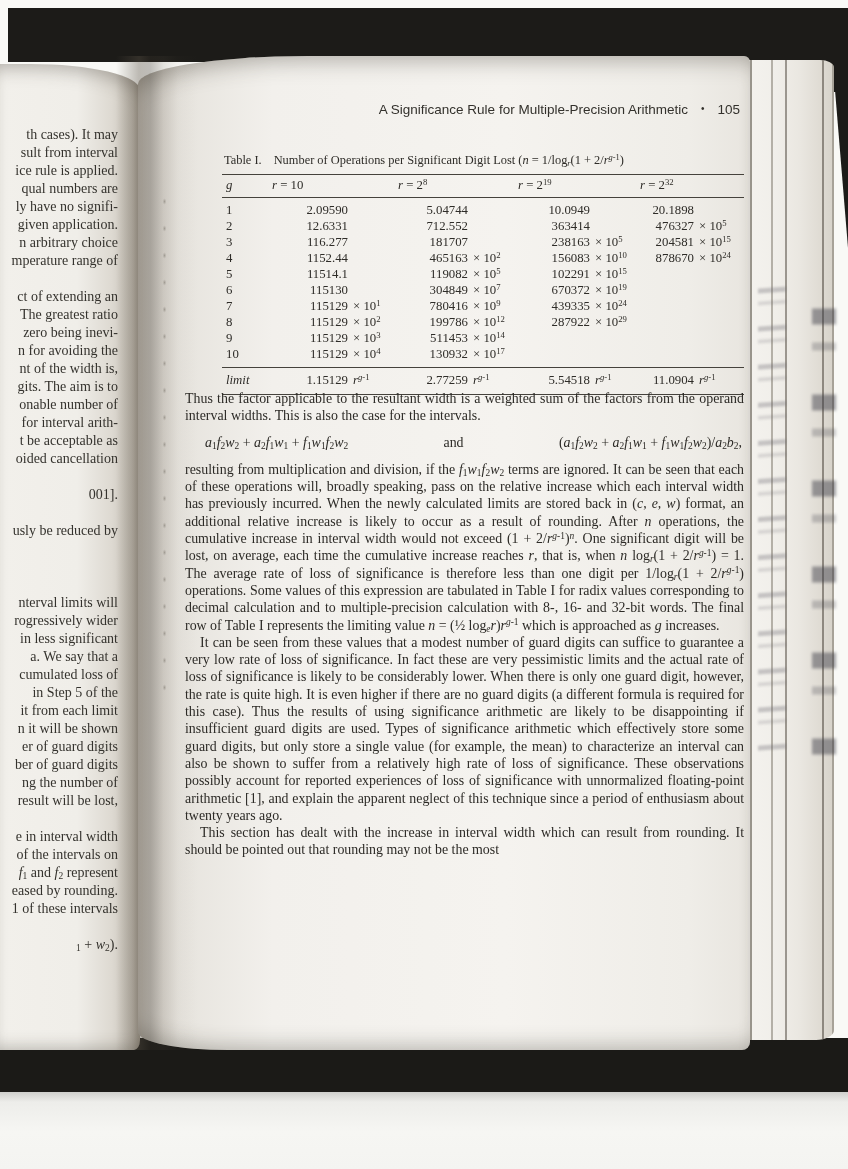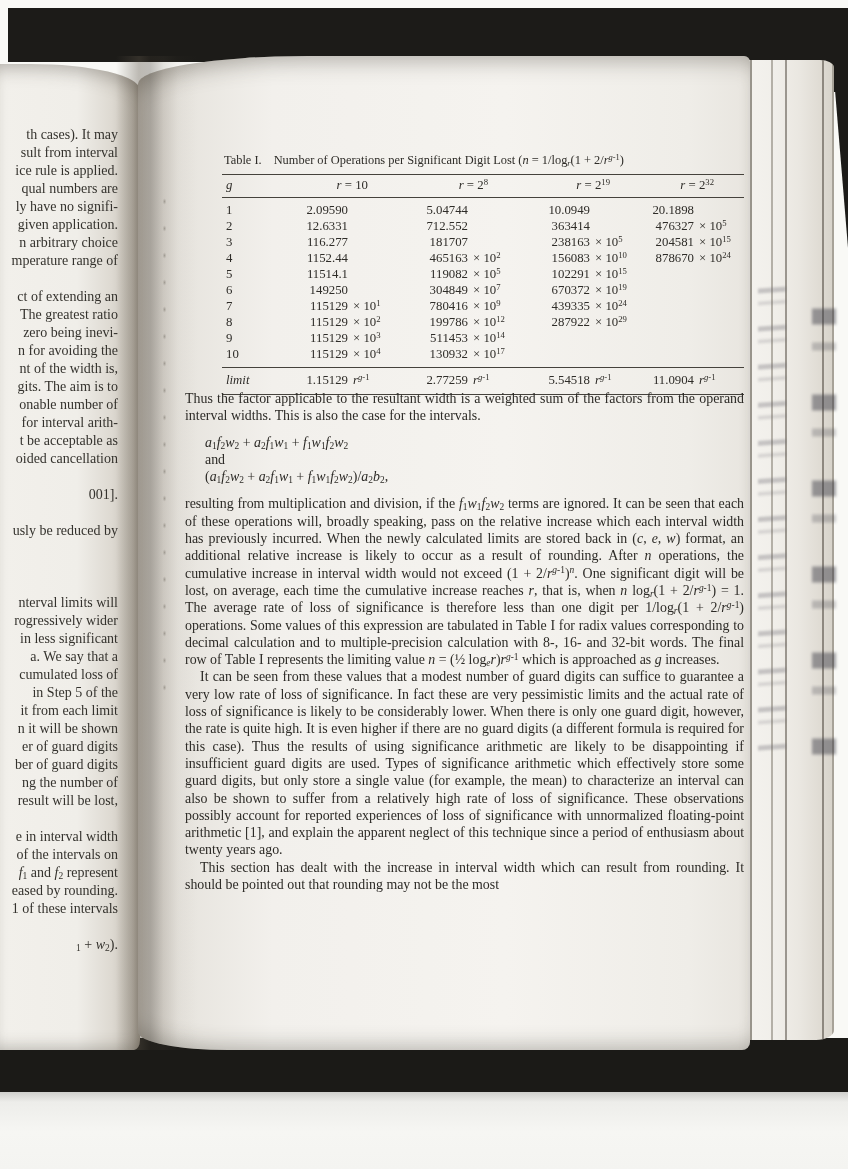--- a/index.html
+++ b/index.html
@@ -63,38 +63,38 @@
 
   .table-wrap{position:absolute;top:97px;left:84px;width:524px;}
   .tcaption{font-size:12.4px;margin:0 0 6px 2px;white-space:nowrap;}
   .tcaption .cap-label{margin-right:12px;}
   table.acm{border-collapse:collapse;width:522px;font-size:12.8px;table-layout:fixed;}
   table.acm col.cg{width:50px;} table.acm col.c1{width:126px;} table.acm col.c2{width:120px;}
   table.acm col.c3{width:122px;} table.acm col.c4{width:104px;}
   table.acm{border-top:1.4px solid #45423c;}
   table.acm thead th{font-weight:normal;border-bottom:1.3px solid #45423c;padding:3px 0 4px;}
   table.acm thead th.gcol{text-align:left;padding-left:4px;}
-  table.acm thead th.ncol{text-align:right;padding-right:30px;}
+  table.acm thead th.ncol{text-align:left;padding-right:30px;}
   table.acm tbody td{padding:.5px 0;}
   table.acm tbody tr:first-child td{padding-top:5px;}
   table.acm tbody tr:last-child td{padding-bottom:5px;}
   table.acm td.gcol{text-align:left;padding-left:4px;}
   table.acm tfoot td{border-top:1.2px solid #45423c;border-bottom:1.4px solid #45423c;padding:5px 0 6px;}
   .num{display:flex;justify-content:flex-end;align-items:baseline;}
   .num .m{text-align:center;white-space:nowrap;}
   .num .e{width:50px;text-align:left;padding-left:5px;box-sizing:border-box;white-space:nowrap;overflow:visible;}
   sup,sub{line-height:0;font-size:68%;}
   sup{vertical-align:.45em;margin-top:21px;} sub{vertical-align:-.25em;}
 
   .body-text{position:absolute;top:334px;left:47px;width:559px;font-size:13.9px;line-height:17.3px;
              text-align:justify;color:#2c2a26;}
   .body-text p{margin:0;}
   .body-text p.indent{text-indent:15px;}
   .equation{display:flex;justify-content:space-between;align-items:baseline;
-            margin:9px 0 10px;padding:0 2px 0 20px;text-align:left;flex-direction:column;}
+            margin:9px 0 10px;padding:0 2px 0 20px;text-align:left;}
   .pfooter{position:absolute;top:886px;left:47px;width:559px;text-align:right;font-size:11.4px;color:#33312c;}
 </style>
 </head>
 <body>
 
 <div class="scene">
 
   <div class="cover-top"></div>
   <div class="cover-top-ext"></div>
   <div class="cover-wedge"></div>
@@ -157,20 +157,23 @@
     <div class="fe-line fe2"></div>
     <div class="fe-line fe3"></div>
     <div class="fe-line fe4"></div>
     <div class="fe-line fe5"></div>
   </div>
   <div class="smudge-a"></div>
   <div class="smudge-b"></div>
 
   <div class="right-page">
 
+    <div class="running-head">
+      <span>A Significance Rule for Multiple-Precision Arithmetic</span><span class="sep">•</span><span class="pg">105</span>
+    </div>
 
     <div class="table-wrap">
       <div class="tcaption">
         <span class="cap-label">Table I.</span><span>Number of Operations per Significant Digit Lost (<i>n</i> = 1/log<sub><i>r</i></sub>(1 + 2/<i>r</i><sup><i>g</i>-1</sup>)</span>
       </div>
       <table class="acm">
         <colgroup>
             <col class="cg">
             <col class="c1">
             <col class="c2">
@@ -319,21 +322,21 @@
                 <div class="num">
                   <span class="m"></span>
                   <span class="e"></span>
                 </div>
               </td>
             </tr>
             <tr>
               <td class="gcol">6</td>
               <td>
                 <div class="num">
-                  <span class="m">149250</span>
+                  <span class="m">115130</span>
                   <span class="e"></span>
                 </div>
               </td>
               <td>
                 <div class="num">
                   <span class="m">304849</span>
                   <span class="e">× 10<sup>7</sup></span>
                 </div>
               </td>
               <td>

